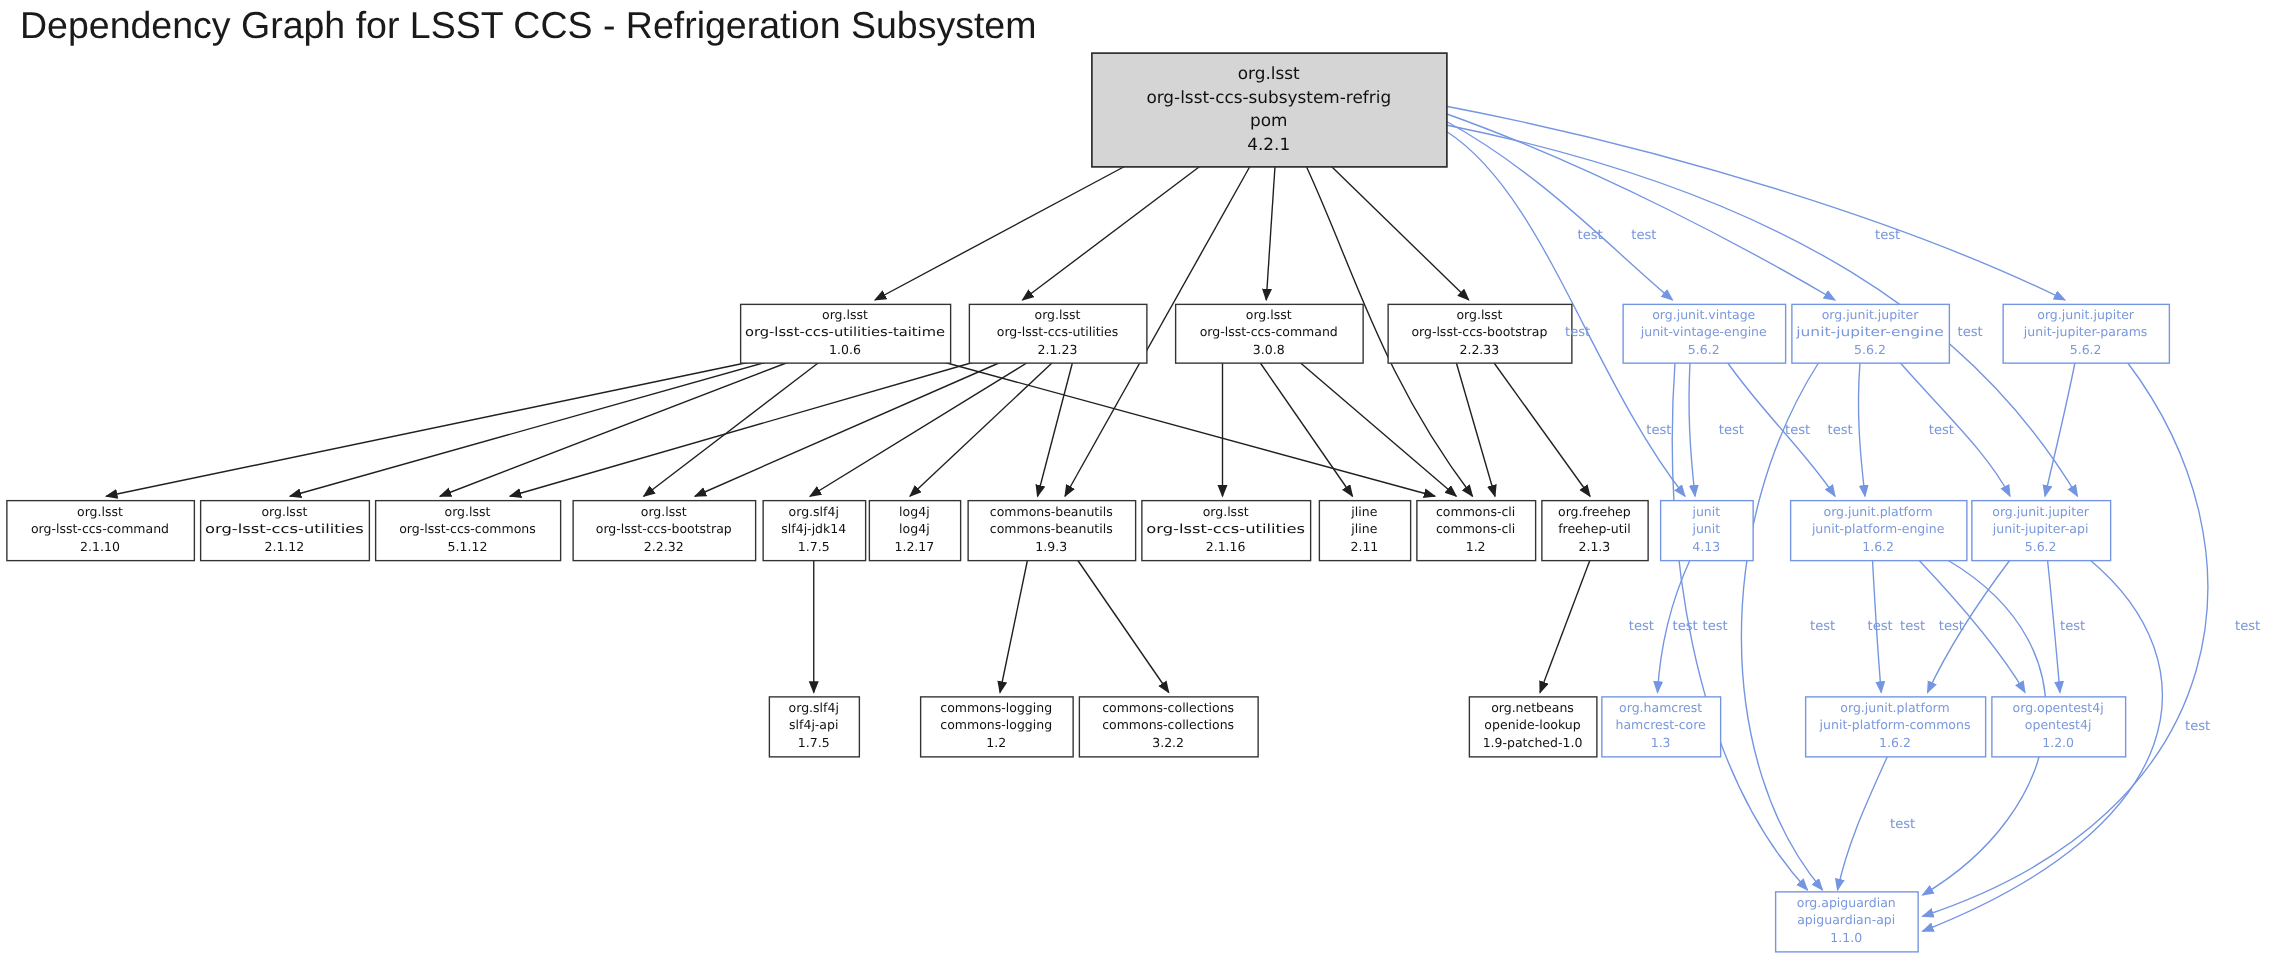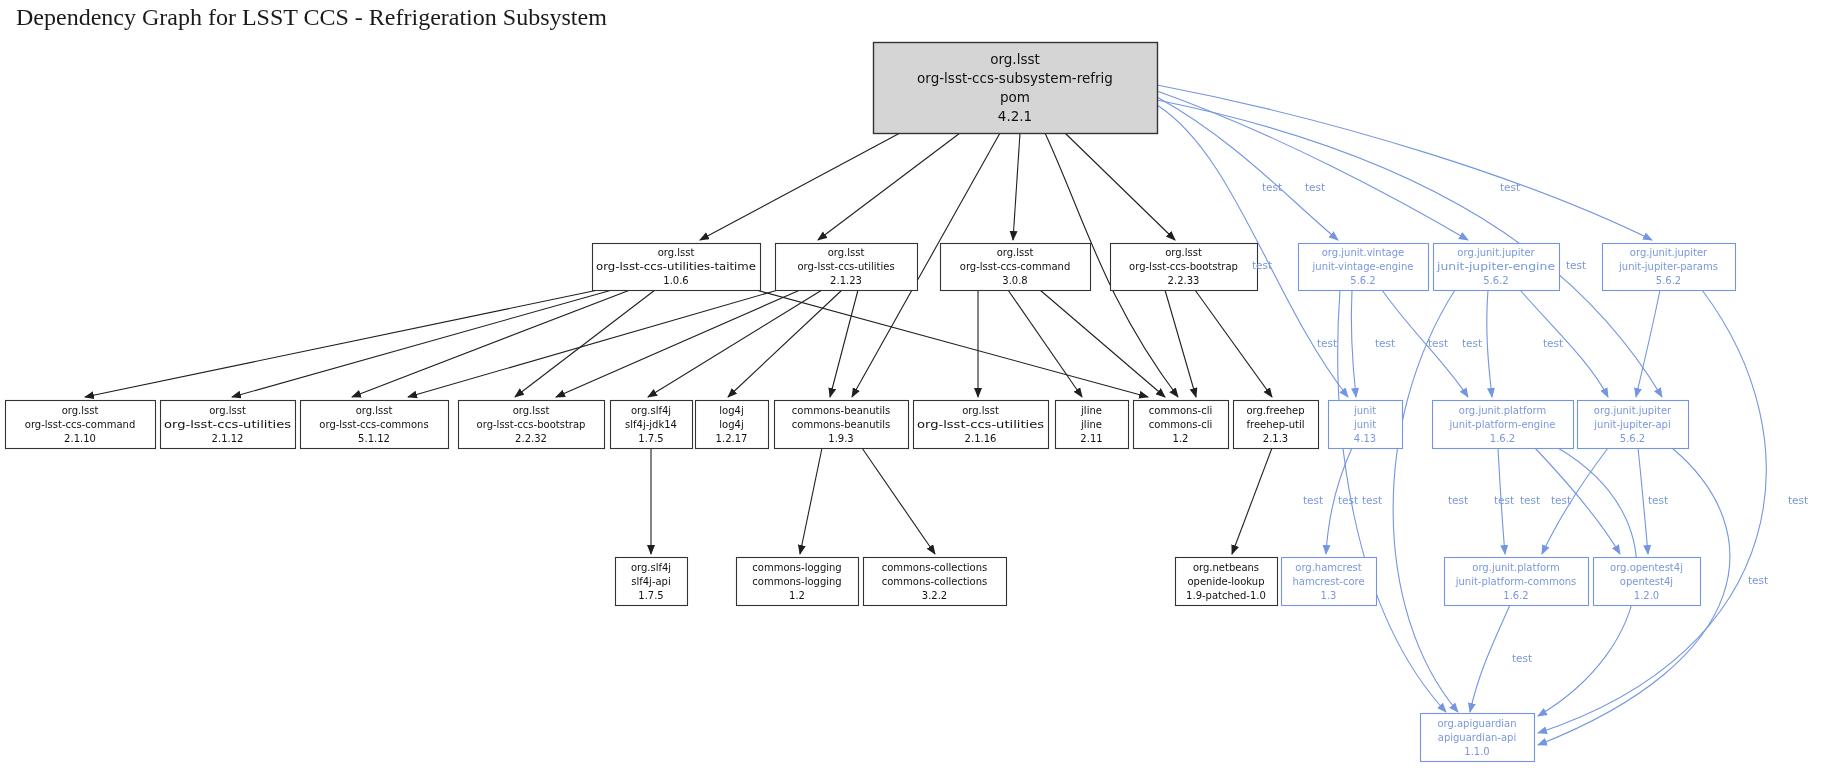--- a/index.html
+++ b/index.html
@@ -1,19 +1,19 @@
 <!DOCTYPE html>
 <html><head>
 <meta charset="utf-8">
 <style>
   html,body{margin:0;padding:0;background:#ffffff;}
   .canvas{position:relative;width:1821px;height:768px;background:#ffffff;overflow:hidden;
           font-family:"DejaVu Sans",sans-serif;}
-  .graph-title{position:absolute;left:16px;top:4px;font-family:Liberation Serif, serif;
-               font-size:24px;color:#1a1a1a;white-space:nowrap;}
+  .graph-title{position:absolute;left:16px;top:4px;font-family:Liberation Sans, sans-serif;
+               font-size:30px;color:#1a1a1a;white-space:nowrap;}
   svg{position:absolute;left:0;top:0;}
   svg text{font-family:"DejaVu Sans",sans-serif;}
 </style>
 </head>
 <body>
 
 <div class="canvas">
   <svg id="graph-svg" width="1821" height="768" viewBox="0 0 1821 768">
     <defs>
       <marker id="arrow-black" markerUnits="userSpaceOnUse" markerWidth="12" markerHeight="10" refX="9" refY="4" orient="auto">

